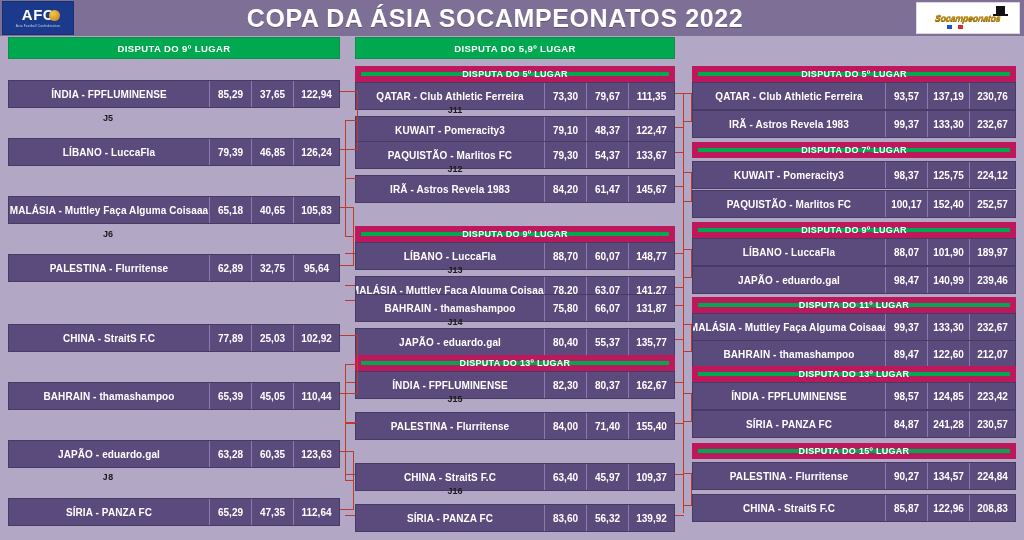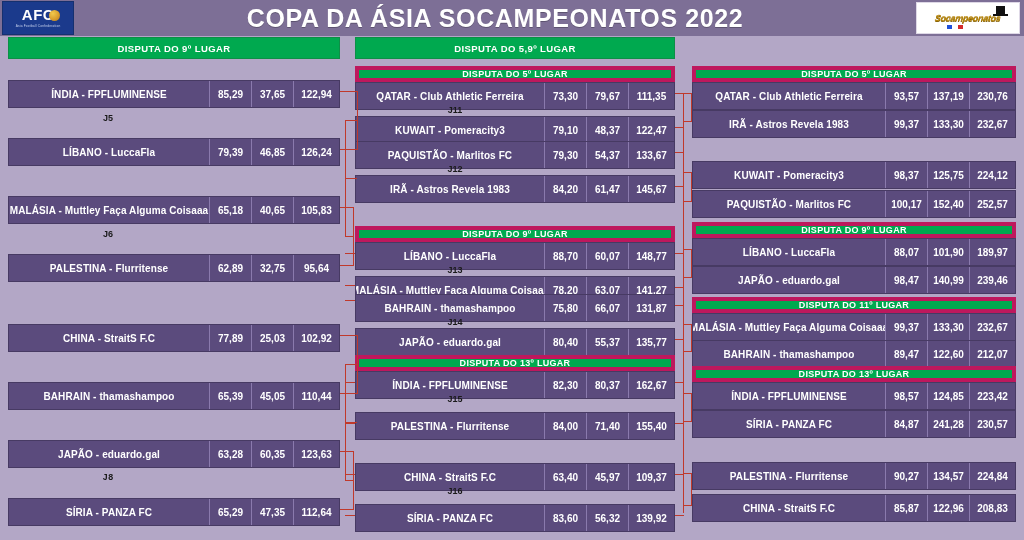--- a/index.html
+++ b/index.html
@@ -82,21 +82,21 @@
   .colhead.c1 { left: 8px;   width: 332px; }
   .colhead.c2 { left: 355px; width: 320px; text-align: right; }
   .colhead.c3 { left: 692px; width: 324px; }
 
   
   .stage-head {
     position: absolute; height: 16px;
     background: #00a94f; color: #ffffff;
     font-size: 9px; font-weight: bold; letter-spacing: .3px;
     display: flex; align-items: center; justify-content: center;
-    border: 4px solid #be185d;
+    border: 6px solid #be185d;
   }
 
   
   .row {
     position: absolute; height: 28px;
     display: flex; align-items: stretch;
     background: #5b4b7d;
     border: 1px solid #473a63;
   }
   .row .team {
@@ -297,20 +297,21 @@
     <div class="sc">137,19</div>
     <div class="sc tot">230,76</div>
   </div>
   <div class="row" style="left:692px; top:110px; width:324px;">
     <div class="team">IRÃ - Astros Revela 1983</div>
     <div class="sc">99,37</div>
     <div class="sc">133,30</div>
     <div class="sc tot">232,67</div>
   </div>
 
+  <div class="stage-head" style="left:692px; top:142px; width:324px;">DISPUTA DO 7º LUGAR</div>
   <div class="row" style="left:692px; top:161px; width:324px;">
     <div class="team">KUWAIT - Pomeracity3</div>
     <div class="sc">98,37</div>
     <div class="sc">125,75</div>
     <div class="sc tot">224,12</div>
   </div>
   <div class="row" style="left:692px; top:190px; width:324px;">
     <div class="team">PAQUISTÃO - Marlitos FC</div>
     <div class="sc">100,17</div>
     <div class="sc">152,40</div>
@@ -352,20 +353,21 @@
     <div class="sc">124,85</div>
     <div class="sc tot">223,42</div>
   </div>
   <div class="row" style="left:692px; top:410px; width:324px;">
     <div class="team">SÍRIA - PANZA FC</div>
     <div class="sc">84,87</div>
     <div class="sc">241,28</div>
     <div class="sc tot">230,57</div>
   </div>
 
+  <div class="stage-head" style="left:692px; top:443px; width:324px;">DISPUTA DO 15º LUGAR</div>
   <div class="row" style="left:692px; top:462px; width:324px;">
     <div class="team">PALESTINA - Flurritense</div>
     <div class="sc">90,27</div>
     <div class="sc">134,57</div>
     <div class="sc tot">224,84</div>
   </div>
   <div class="row" style="left:692px; top:494px; width:324px;">
     <div class="team">CHINA - StraitS F.C</div>
     <div class="sc">85,87</div>
     <div class="sc">122,96</div>

